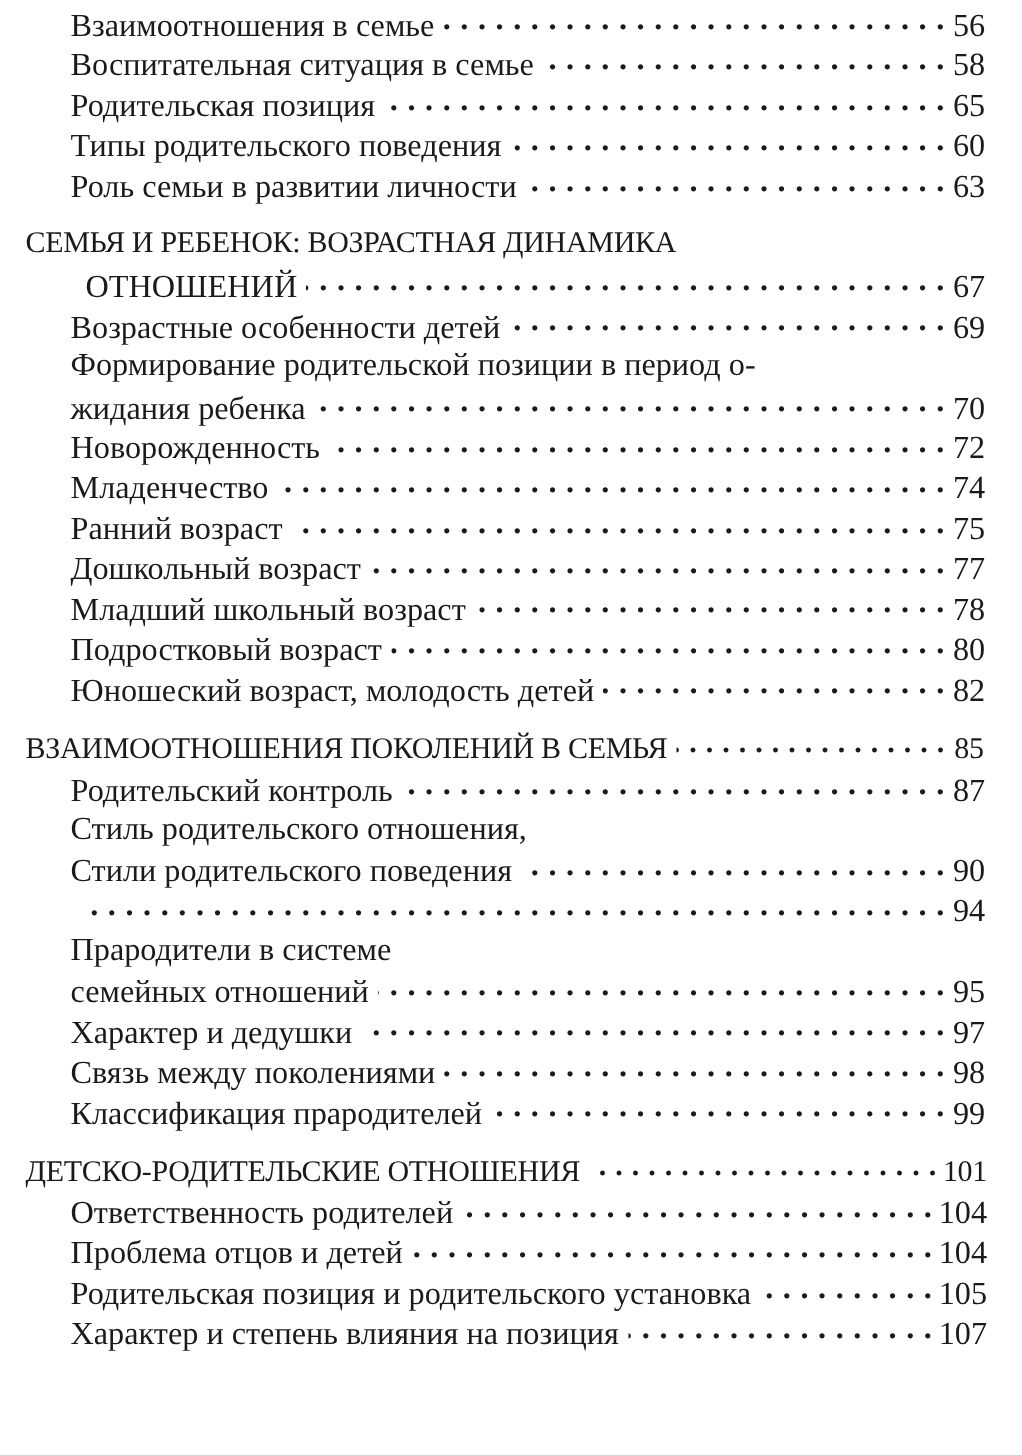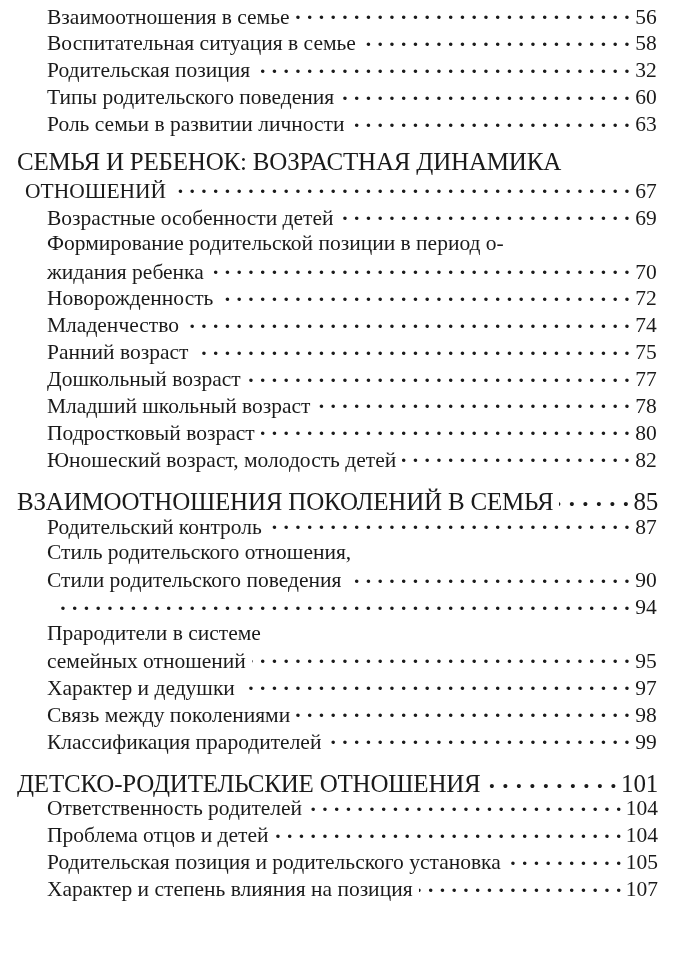--- a/index.html
+++ b/index.html
@@ -32,25 +32,25 @@
       font-size: 21.5px;
       white-space: nowrap;
       box-sizing: border-box;
       padding-right: 23px;
     }
     .row.sub {
       padding-left: 47px;
     }
     .row.head {
       padding-left: 17px;
-      font-size: 25px;
+      font-size: 20px;
       letter-spacing: -0.2px;
     }
     .row.cont {
-      padding-left: 25px;
+      padding-left: 57px;
     }
     .row .title {
       flex: 0 0 auto;
     }
     .row .leader {
       flex: 1 1 auto;
       overflow: hidden;
       margin: 0 4px 0 6px;
       position: relative;
       height: 1em;
@@ -87,21 +87,21 @@
       <span class="page">56</span>
     </div>
     <div class="row sub">
       <span class="title">Воспитательная ситуация в семье</span>
       <span class="leader"></span>
       <span class="page">58</span>
     </div>
     <div class="row sub">
       <span class="title">Родительская позиция</span>
       <span class="leader"></span>
-      <span class="page">32</span>
+      <span class="page">65</span>
     </div>
     <div class="row sub">
       <span class="title">Типы родительского поведения</span>
       <span class="leader"></span>
       <span class="page">60</span>
     </div>
     <div class="row sub">
       <span class="title">Роль семьи в развитии личности</span>
       <span class="leader"></span>
       <span class="page">63</span>

